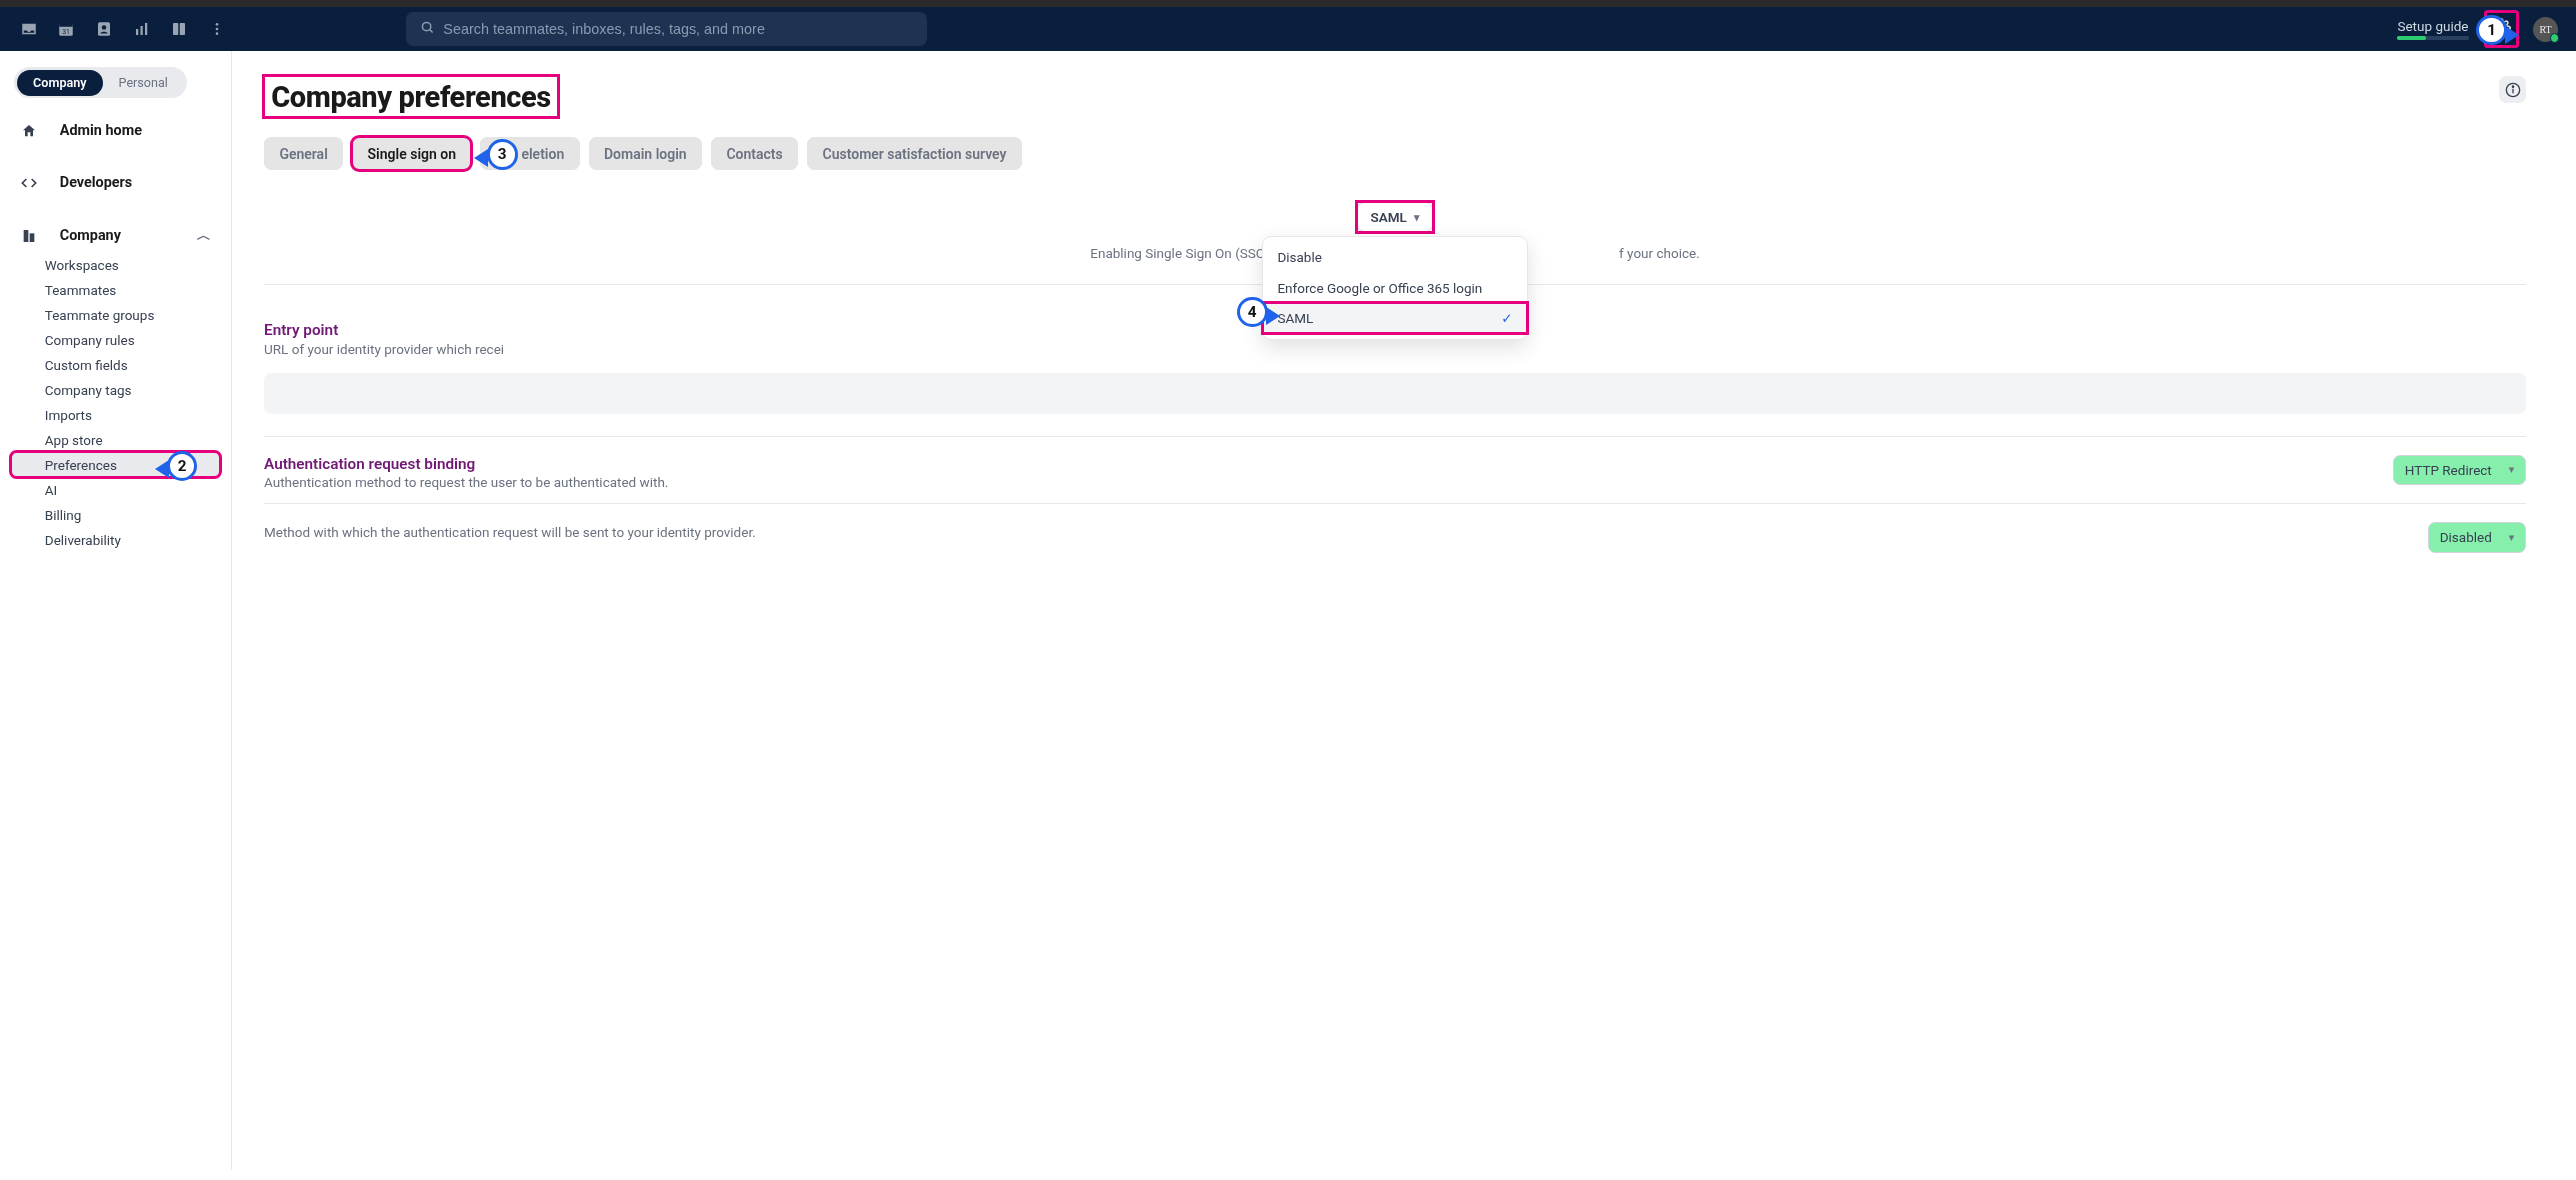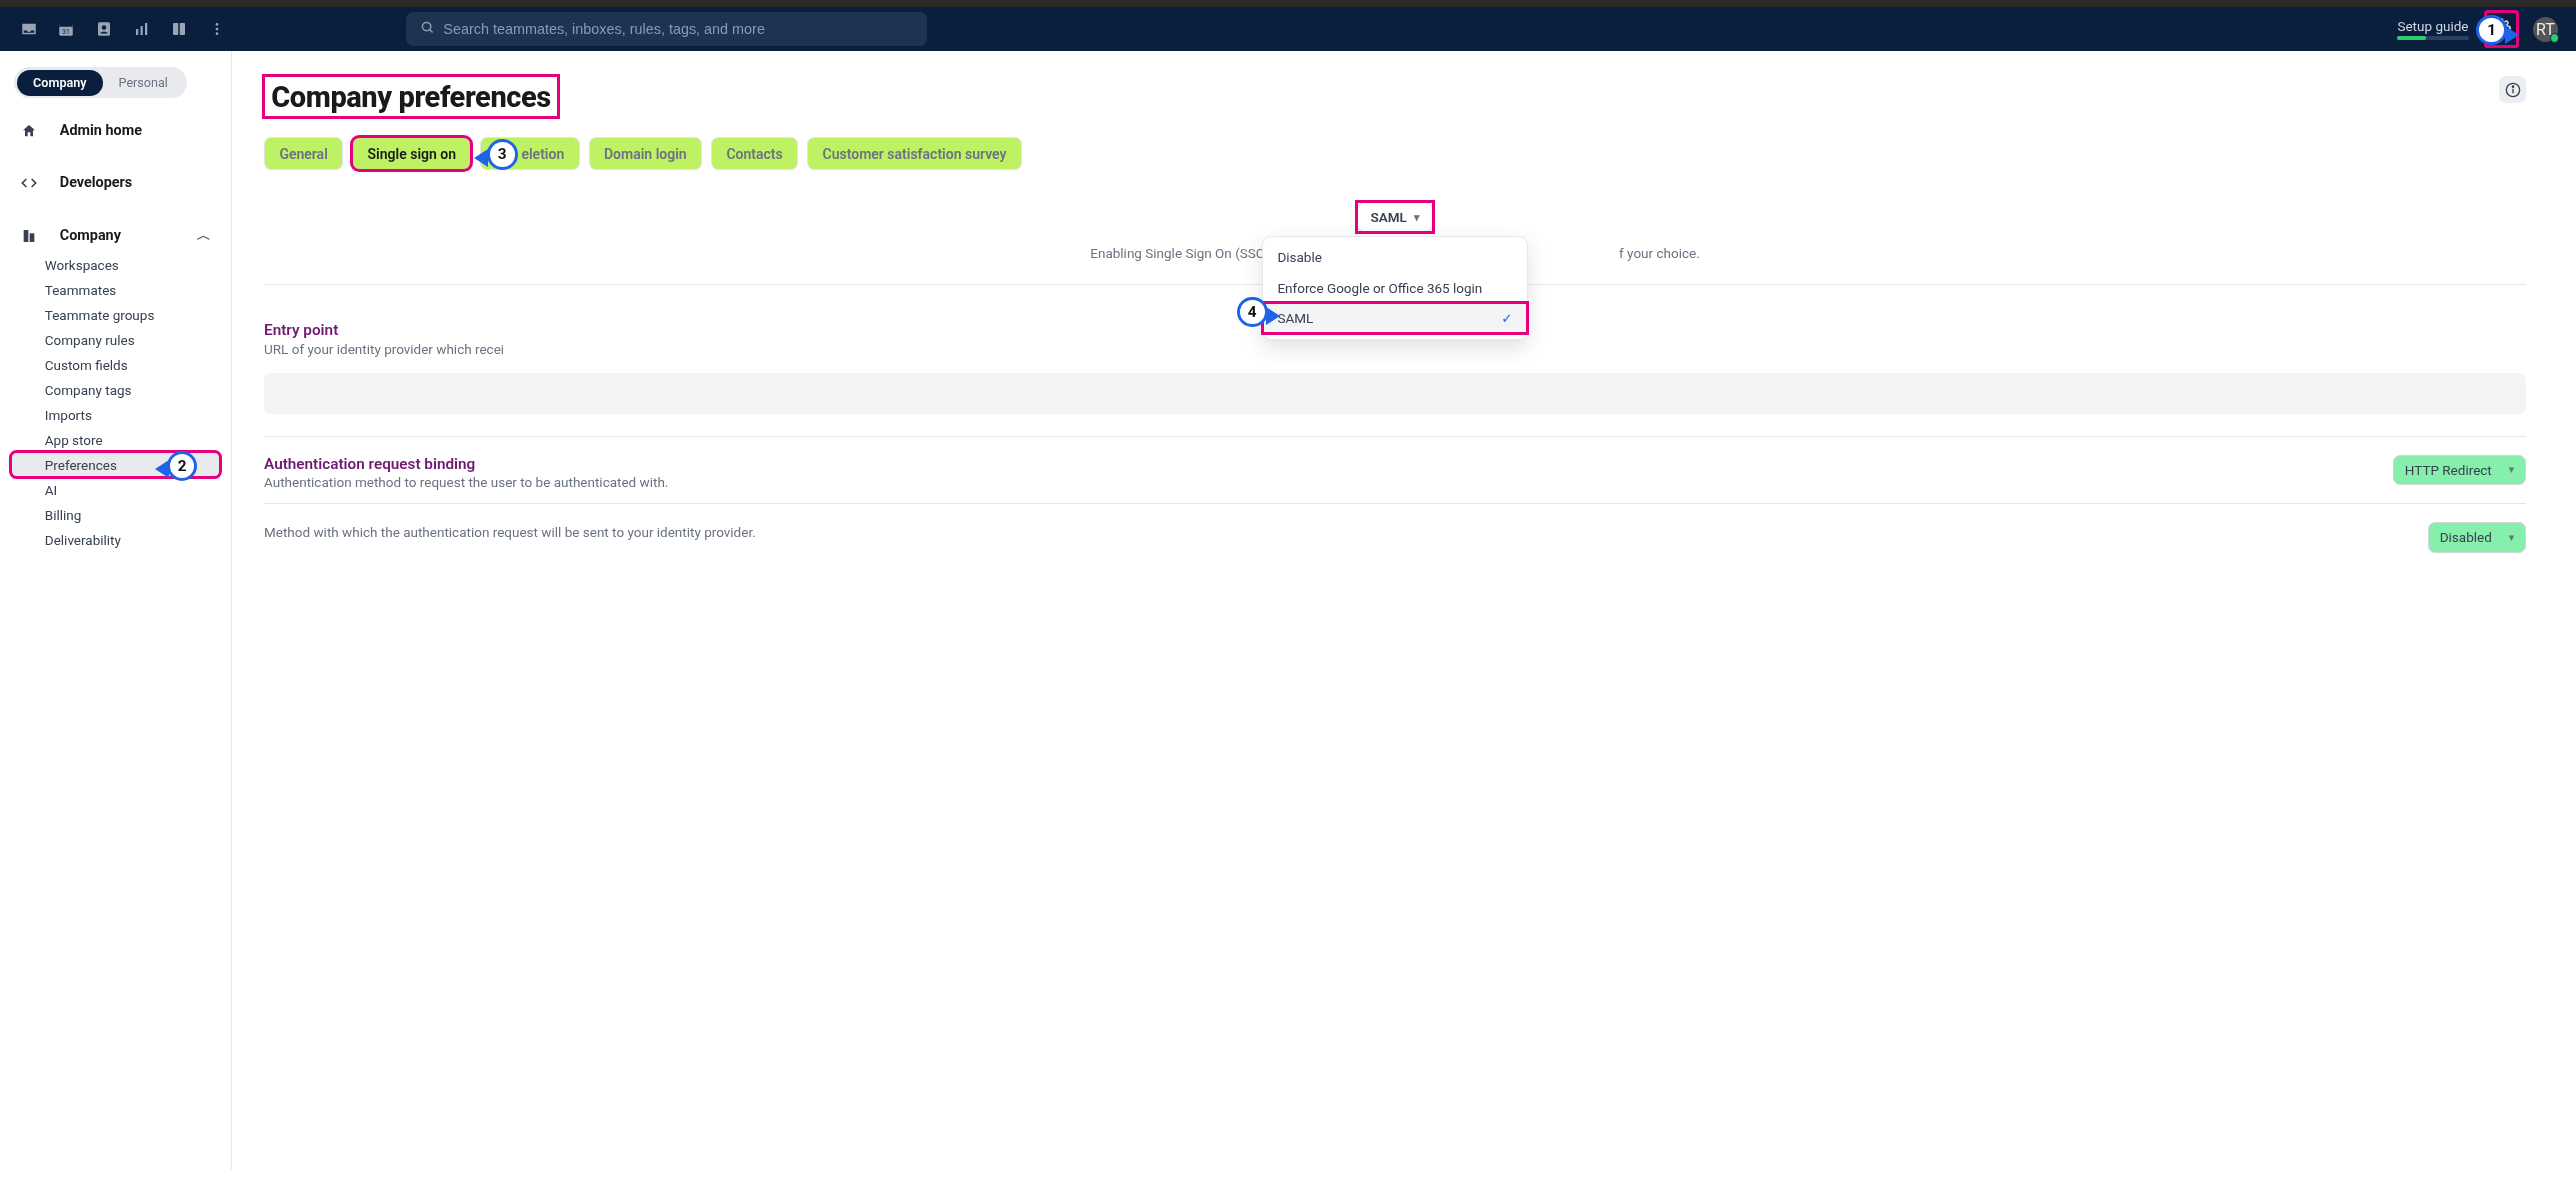--- a/index.html
+++ b/index.html
@@ -9,42 +9,42 @@
   .topbar-strip { height: 7.2px; background: #2a2a2a; }
   .topbar { height: 44px; background: #0a1f3d; display: flex; align-items: center; padding: 0 18px; gap: 16px; }
   .topbar-icon { color: #9aa5b3; display: inline-flex; align-items: center; justify-content: center; width: 21.6px; height: 21.6px; cursor: pointer; }
   .searchbar { flex: 0 1 521px; background: #1e3352; border-radius: 7.2px; height: 34px; display: flex; align-items: center; padding: 0 14.4px; color: #8a9ab0; font-size: 14.4px; gap: 9px; margin-left: 162px;}
   .searchbar input { background: transparent; border: none; outline: none; color: #cfd8e3; font-size: 14.4px; flex: 1; }
   .searchbar input::placeholder { color: #8a9ab0; }
   .topbar-right { margin-left: auto; display: flex; align-items: center; gap: 14.4px; }
   .setup-guide { color: #cfd8e3; font-size: 13.5px; display: flex; flex-direction: column; align-items: flex-start; }
   .progress-track { width: 72px; height: 3.6px; background: #2a4060; border-radius: 1.8px; margin-top: 1.8px; position: relative; }
   .progress-fill { width: 40%; height: 100%; background: #2ecc71; border-radius: 1.8px; }
-  .avatar { width: 25px; height: 25px; border-radius: 50%; background: #555; color: #eee; font-size: 16px; display: flex; align-items: center; justify-content: center; position: relative; }
+  .avatar { width: 25px; height: 25px; border-radius: 50%; background: #555; color: #eee; font-size: 10px; display: flex; align-items: center; justify-content: center; position: relative; font-family: Liberation Serif, serif; }
   .avatar::after { content:""; position:absolute; bottom:-0.9px; right:-0.9px; width:7.2px; height:7.2px; background:#2ecc71; border-radius:50%; border:1.8px solid #0a1f3d; }
 
   
   .layout { display: flex; }
   .sidebar { width: 232px; border-right: 0.9px solid #e5e7eb; padding: 16px 10.8px 0 10.8px; min-height: calc(100vh - 61px); }
   .toggle-pill { background: #e8eaed; border-radius: 18px; display: inline-flex; padding: 2.7px; margin-left: 3.6px; margin-bottom: 16px; }
   .toggle-opt { padding: 5.4px 16px; border-radius: 16px; font-size: 12.6px; color: #6b7280; cursor: pointer; }
   .toggle-opt.active { background: #0a1f3d; color: #fff; font-weight: 600; }
   .nav-item { display: flex; align-items: center; gap: 22px; padding: 7.2px 9px; font-size: 14.4px; color: #1a1a1a; cursor: pointer; border-radius: 5.4px; font-weight: 700; }
   .nav-item .chev { margin-left: auto; color: #6b7280; }
   .nav-sub { padding: 4.5px 9px 4.5px 34px; font-size: 13.5px; color: #374151; cursor: pointer; border-radius: 5.4px; }
   .nav-sub.active { background: #e8eaed; }
   .nav-icon { width: 18px; height: 18px; color: #374151; display:inline-flex; align-items:center; justify-content:center;}
 
   
   .main { flex: 1; padding: 25px 50px 36px 32px; position: relative; }
   .page-title { font-size: 29px; font-weight: 800; letter-spacing: -0.4px; }
   .info-badge { position: absolute; right: 50px; top: 25px; width: 27px; height: 27px; border-radius: 7.2px; background: #eceef1; display:flex; align-items:center; justify-content:center; color:#374151;}
 
   .tabs { display: flex; gap: 9px; margin-top: 20px;}
-  .tab { border: 0.9px solid #e1e4e8; border-radius: 7.2px; padding: 7.2px 14.4px; font-size: 14px; color: #6b7280; font-weight: 600; cursor: pointer; background:#bef264;}
+  .tab { border: 0.9px solid #e1e4e8; border-radius: 7.2px; padding: 7.2px 14.4px; font-size: 14px; color: #6b7280; font-weight: 600; cursor: pointer; background:#e5e5e5;}
   .tab.active { color: #1a1a1a; }
   .dropdown-center { text-align: center; margin-top: 32px; position: relative; }
   .dd-btn { display: inline-flex; align-items:center; gap:7.2px; border:0.9px solid #d0d5dd; border-radius: 7.2px; padding: 6.3px 12.6px; font-size: 13.5px; font-weight:600; color:#374151; cursor:pointer; background:#fff;}
   .chev-down { font-size: 10.8px; color:#6b7280;}
   .desc-text { margin-top: 12.6px; font-size: 13.5px; color: #6b7280; }
   .hr { border: none; border-top: 0.9px solid #e5e7eb; margin-top: 7.2px; }
 
   .dd-menu { position: absolute; top: 34px; left: 50%; transform: translateX(-50%); width: 266px; background:#fff; border:0.9px solid #e5e7eb; border-radius:9px; box-shadow: 0 7.2px 21.6px rgba(0,0,0,.12); padding: 5.4px 0; text-align:left; z-index:10;}
   .dd-item { padding: 7.2px 14.4px; font-size: 13.5px; color:#374151; cursor:pointer; display:flex; align-items:center;}
   .dd-item .check { margin-left:auto; color:#2563eb;}

